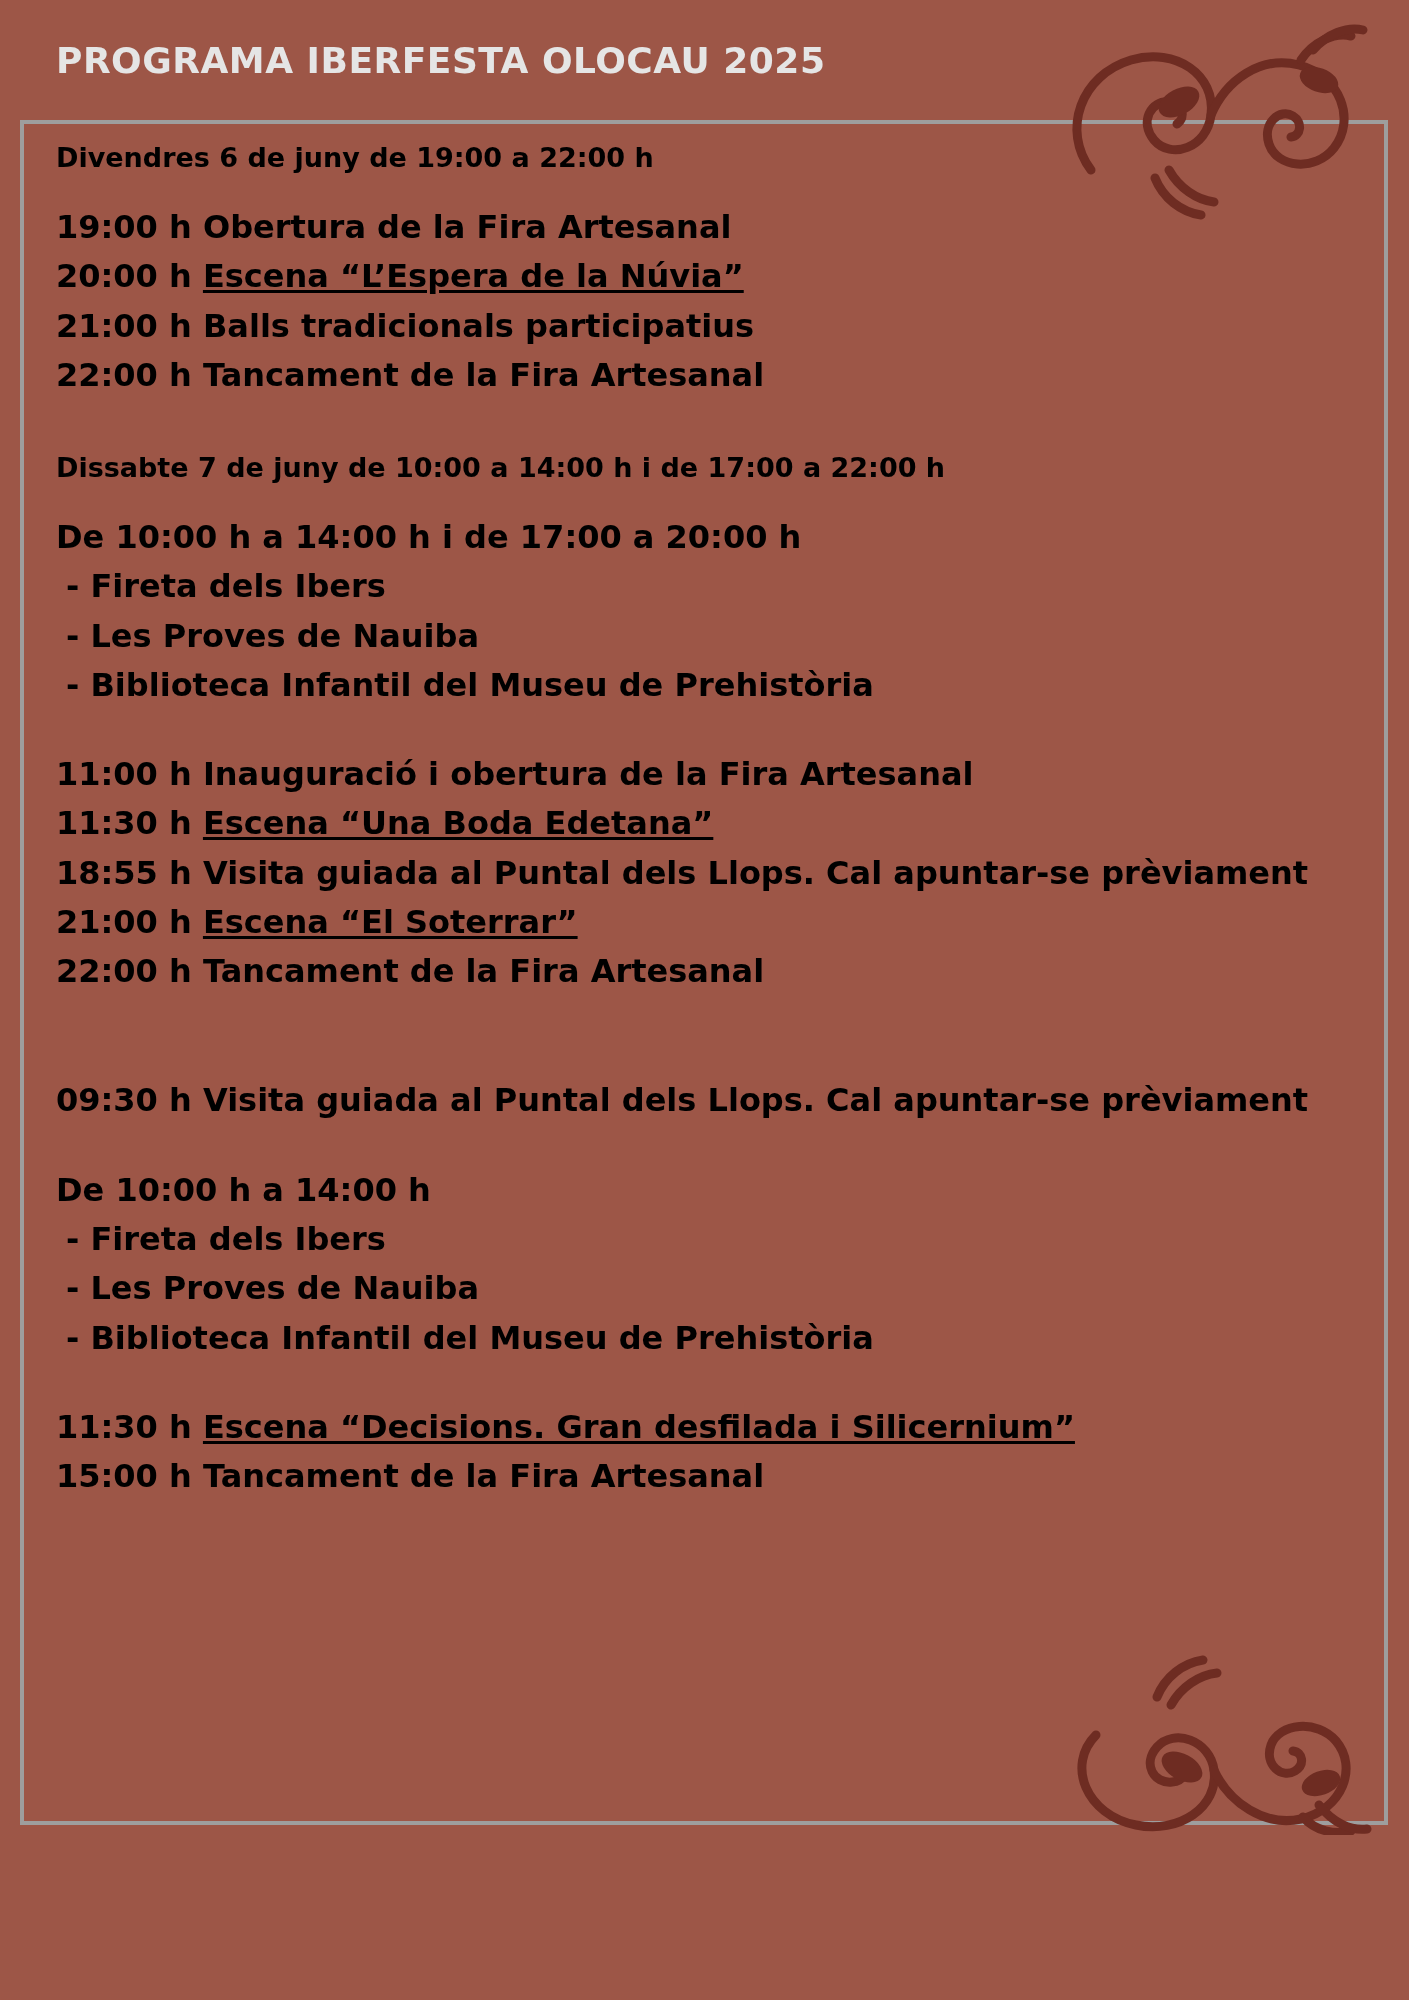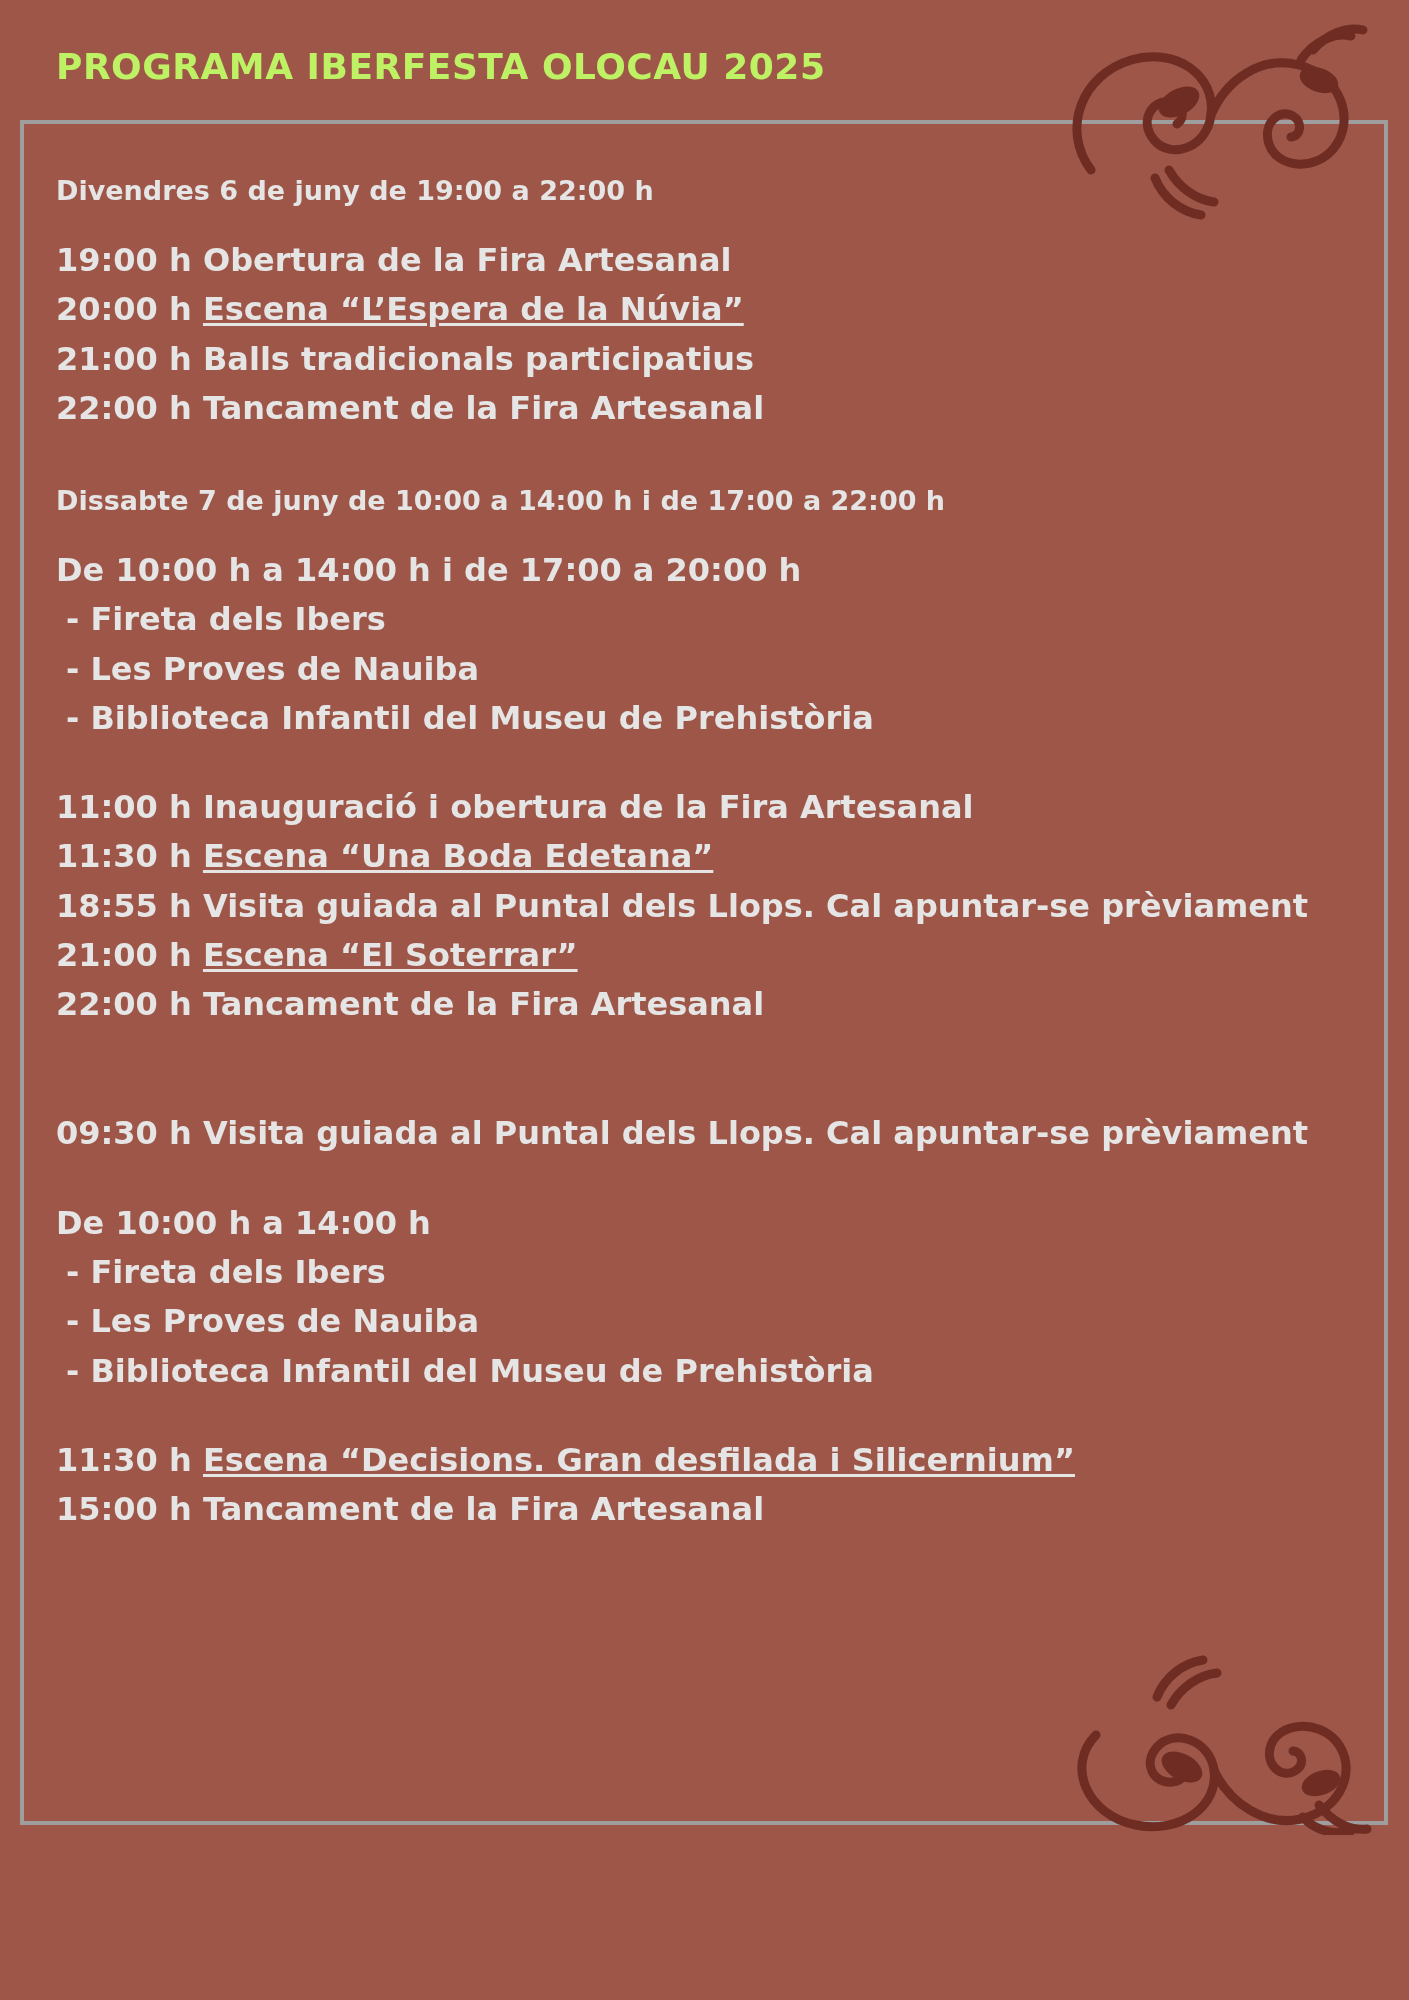--- a/index.html
+++ b/index.html
@@ -16,43 +16,43 @@
   }
   .page {
     position: relative;
     width: 1409px;
     height: 2000px;
     box-sizing: border-box;
   }
   .title {
     position: absolute;
     left: 56px;
-    top: 46px;
+    top: 40px;
     font-size: 36px;
     font-weight: bold;
     letter-spacing: 0.5px;
-    color: #bef264;
+    color: #e5e5e5;
     font-family: "DejaVu Sans", sans-serif;
   }
   .frame {
     position: absolute;
     left: 20px;
     top: 120px;
     width: 1368px;
     height: 1705px;
     border: 4px solid #9e9e9e;
     box-sizing: border-box;
     pointer-events: none;
   }
   .content {
     position: absolute;
     left: 56px;
-    top: 177px;
+    top: 144px;
     width: 1270px;
-    color: #e5e5e5;
+    color: #000000;
     font-size: 26px;
     font-weight: bold;
     line-height: 1.0;
   }
   .day-head {
     font-size: 27px;
     font-weight: bold;
     margin: 0 0 6px 0;
   }
   .line {

